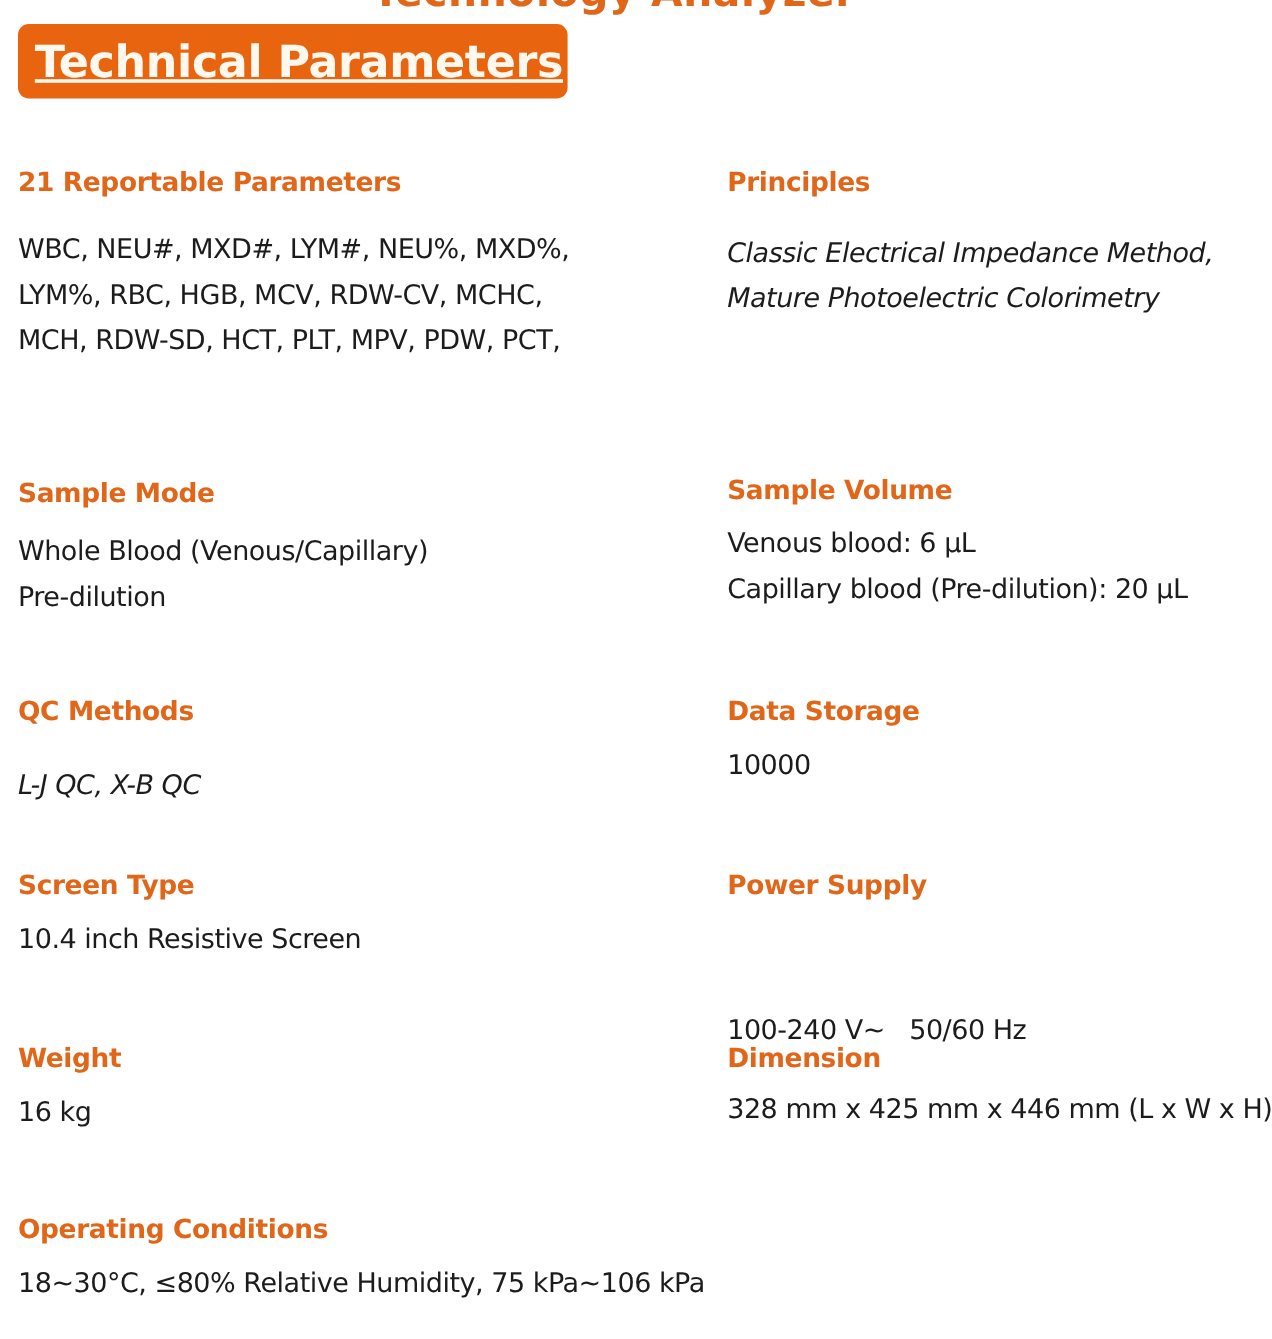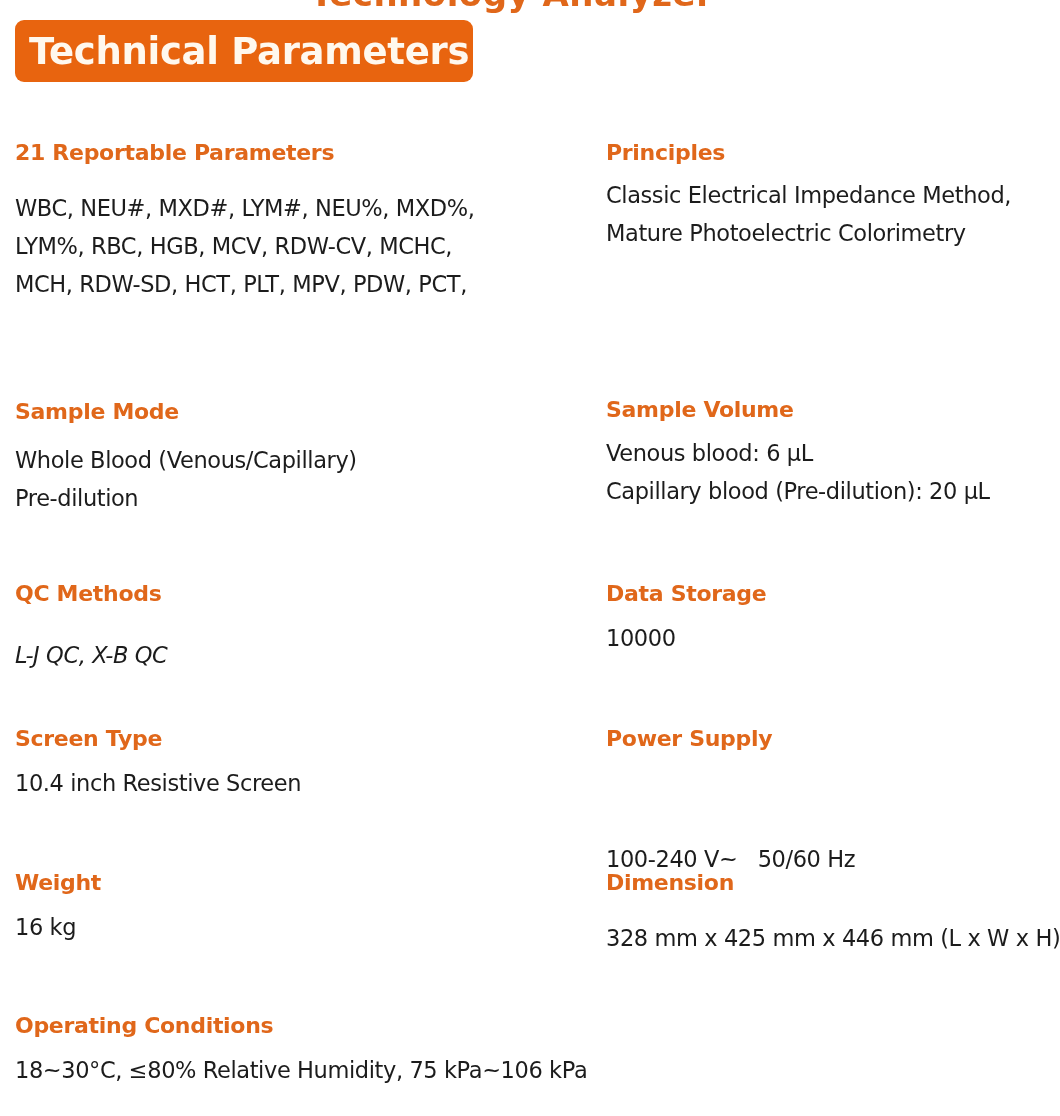--- a/index.html
+++ b/index.html
@@ -37,20 +37,21 @@
       display: flex;
       align-items: center;
       padding-left: 14px;
     }
     .badge-text {
       color: #fff8ee;
       font-size: 37px;
       font-weight: bold;
       letter-spacing: -0.3px;
       white-space: nowrap;
+      text-decoration: underline;
     }
     .section {
       position: absolute;
     }
     .section-title {
       color: #e0671a;
       font-size: 22px;
       font-weight: bold;
       line-height: 40px;
       white-space: nowrap;
@@ -78,21 +79,21 @@
   <div class="section-title">21 Reportable Parameters</div>
   <div class="section-body" style="margin-top:16px;">
     <span class="line">WBC, NEU#, MXD#, LYM#, NEU%, MXD%,</span>
     <span class="line">LYM%, RBC, HGB, MCV, RDW-CV, MCHC,</span>
     <span class="line">MCH, RDW-SD, HCT, PLT, MPV, PDW, PCT,</span>
   </div>
 </div>
 
 <div class="section" style="left:606px; top:133px;">
   <div class="section-title">Principles</div>
-  <div class="section-body" style="margin-top:3px;">
+  <div class="section-body" style="margin-top:19px;font-style:italic;">
     <span class="line">Classic Electrical Impedance Method,</span>
     <span class="line">Mature Photoelectric Colorimetry</span>
   </div>
 </div>
 
 <div class="section" style="left:15px; top:392px;">
   <div class="section-title">Sample Mode</div>
   <div class="section-body" style="margin-top:9px;">
     <span class="line">Whole Blood (Venous/Capillary)</span>
     <span class="line">Pre-dilution</span>
@@ -137,21 +138,21 @@
 
 <div class="section" style="left:15px; top:863px;">
   <div class="section-title">Weight</div>
   <div class="section-body" style="margin-top:5px;">
     <span class="line">16 kg</span>
   </div>
 </div>
 
 <div class="section" style="left:606px; top:863px;">
   <div class="section-title">Dimension</div>
-  <div class="section-body" style="margin-top:16px;">
+  <div class="section-body" style="margin-top:3px;">
     <span class="line">328 mm x 425 mm x 446 mm (L x W x H)</span>
   </div>
 </div>
 
 <div class="section" style="left:15px; top:1006px;">
   <div class="section-title">Operating Conditions</div>
   <div class="section-body" style="margin-top:5px;">
     <span class="line">18~30°C, ≤80% Relative Humidity, 75 kPa~106 kPa</span>
   </div>
 </div>

